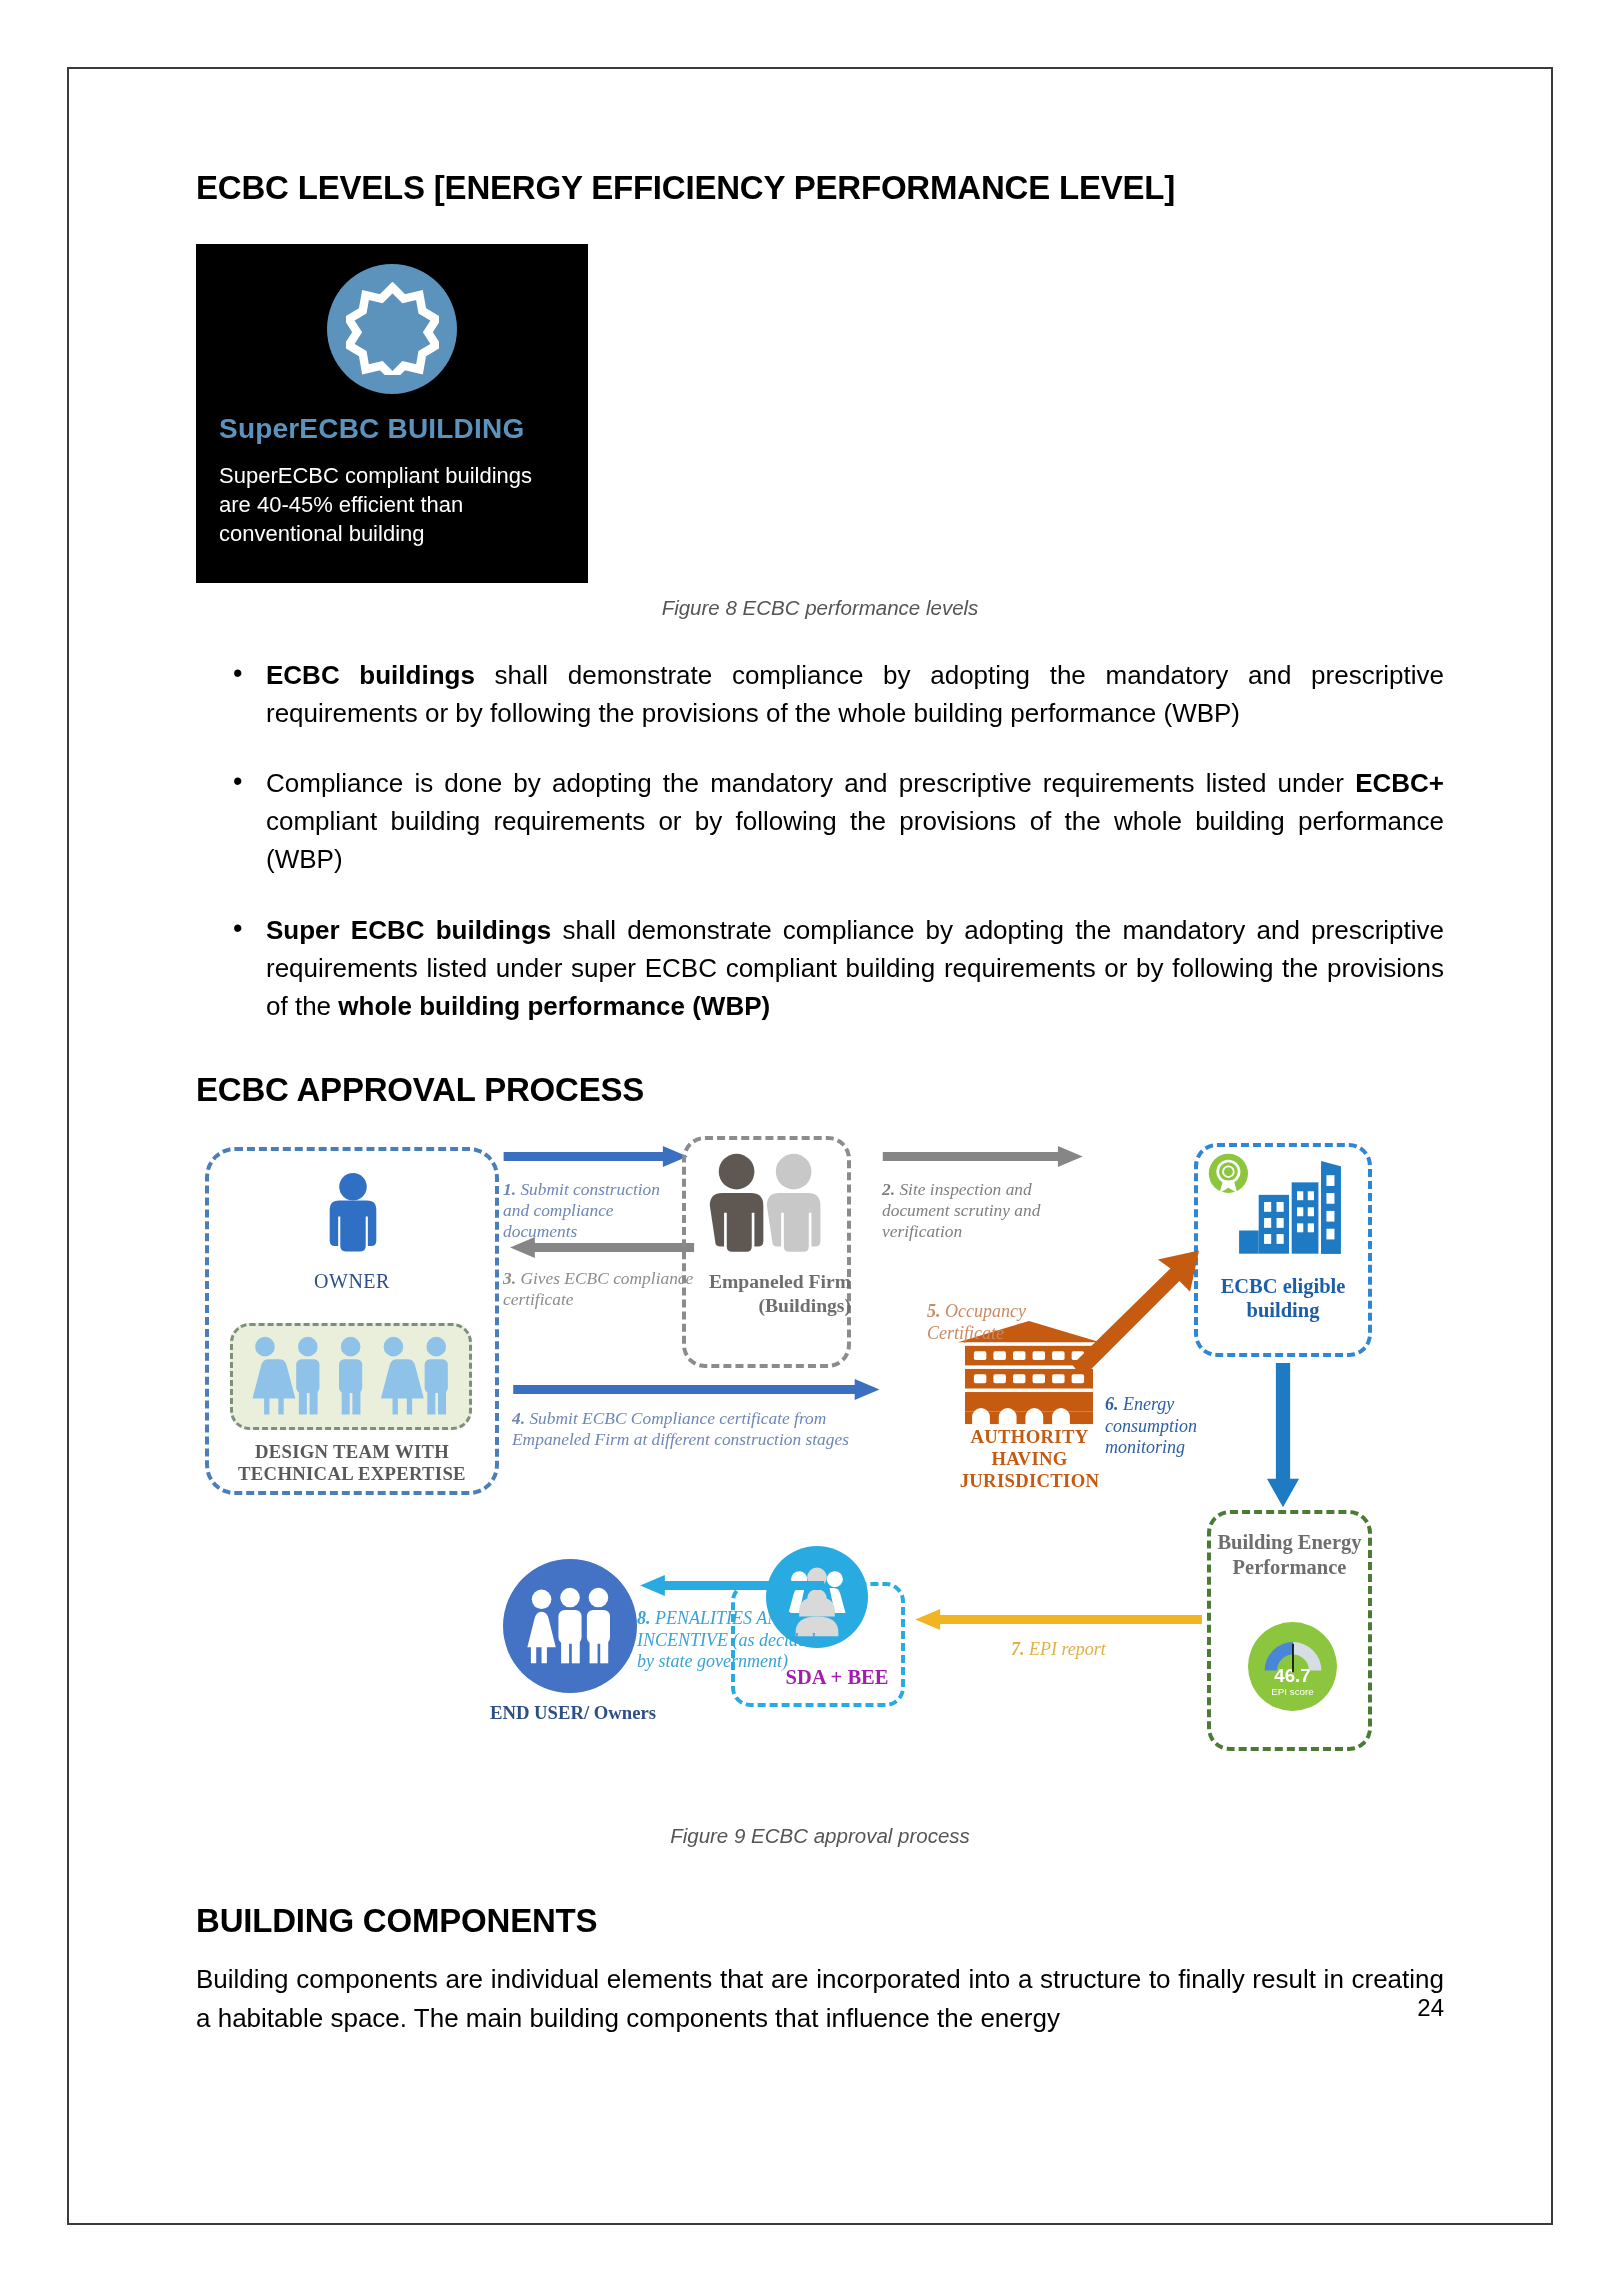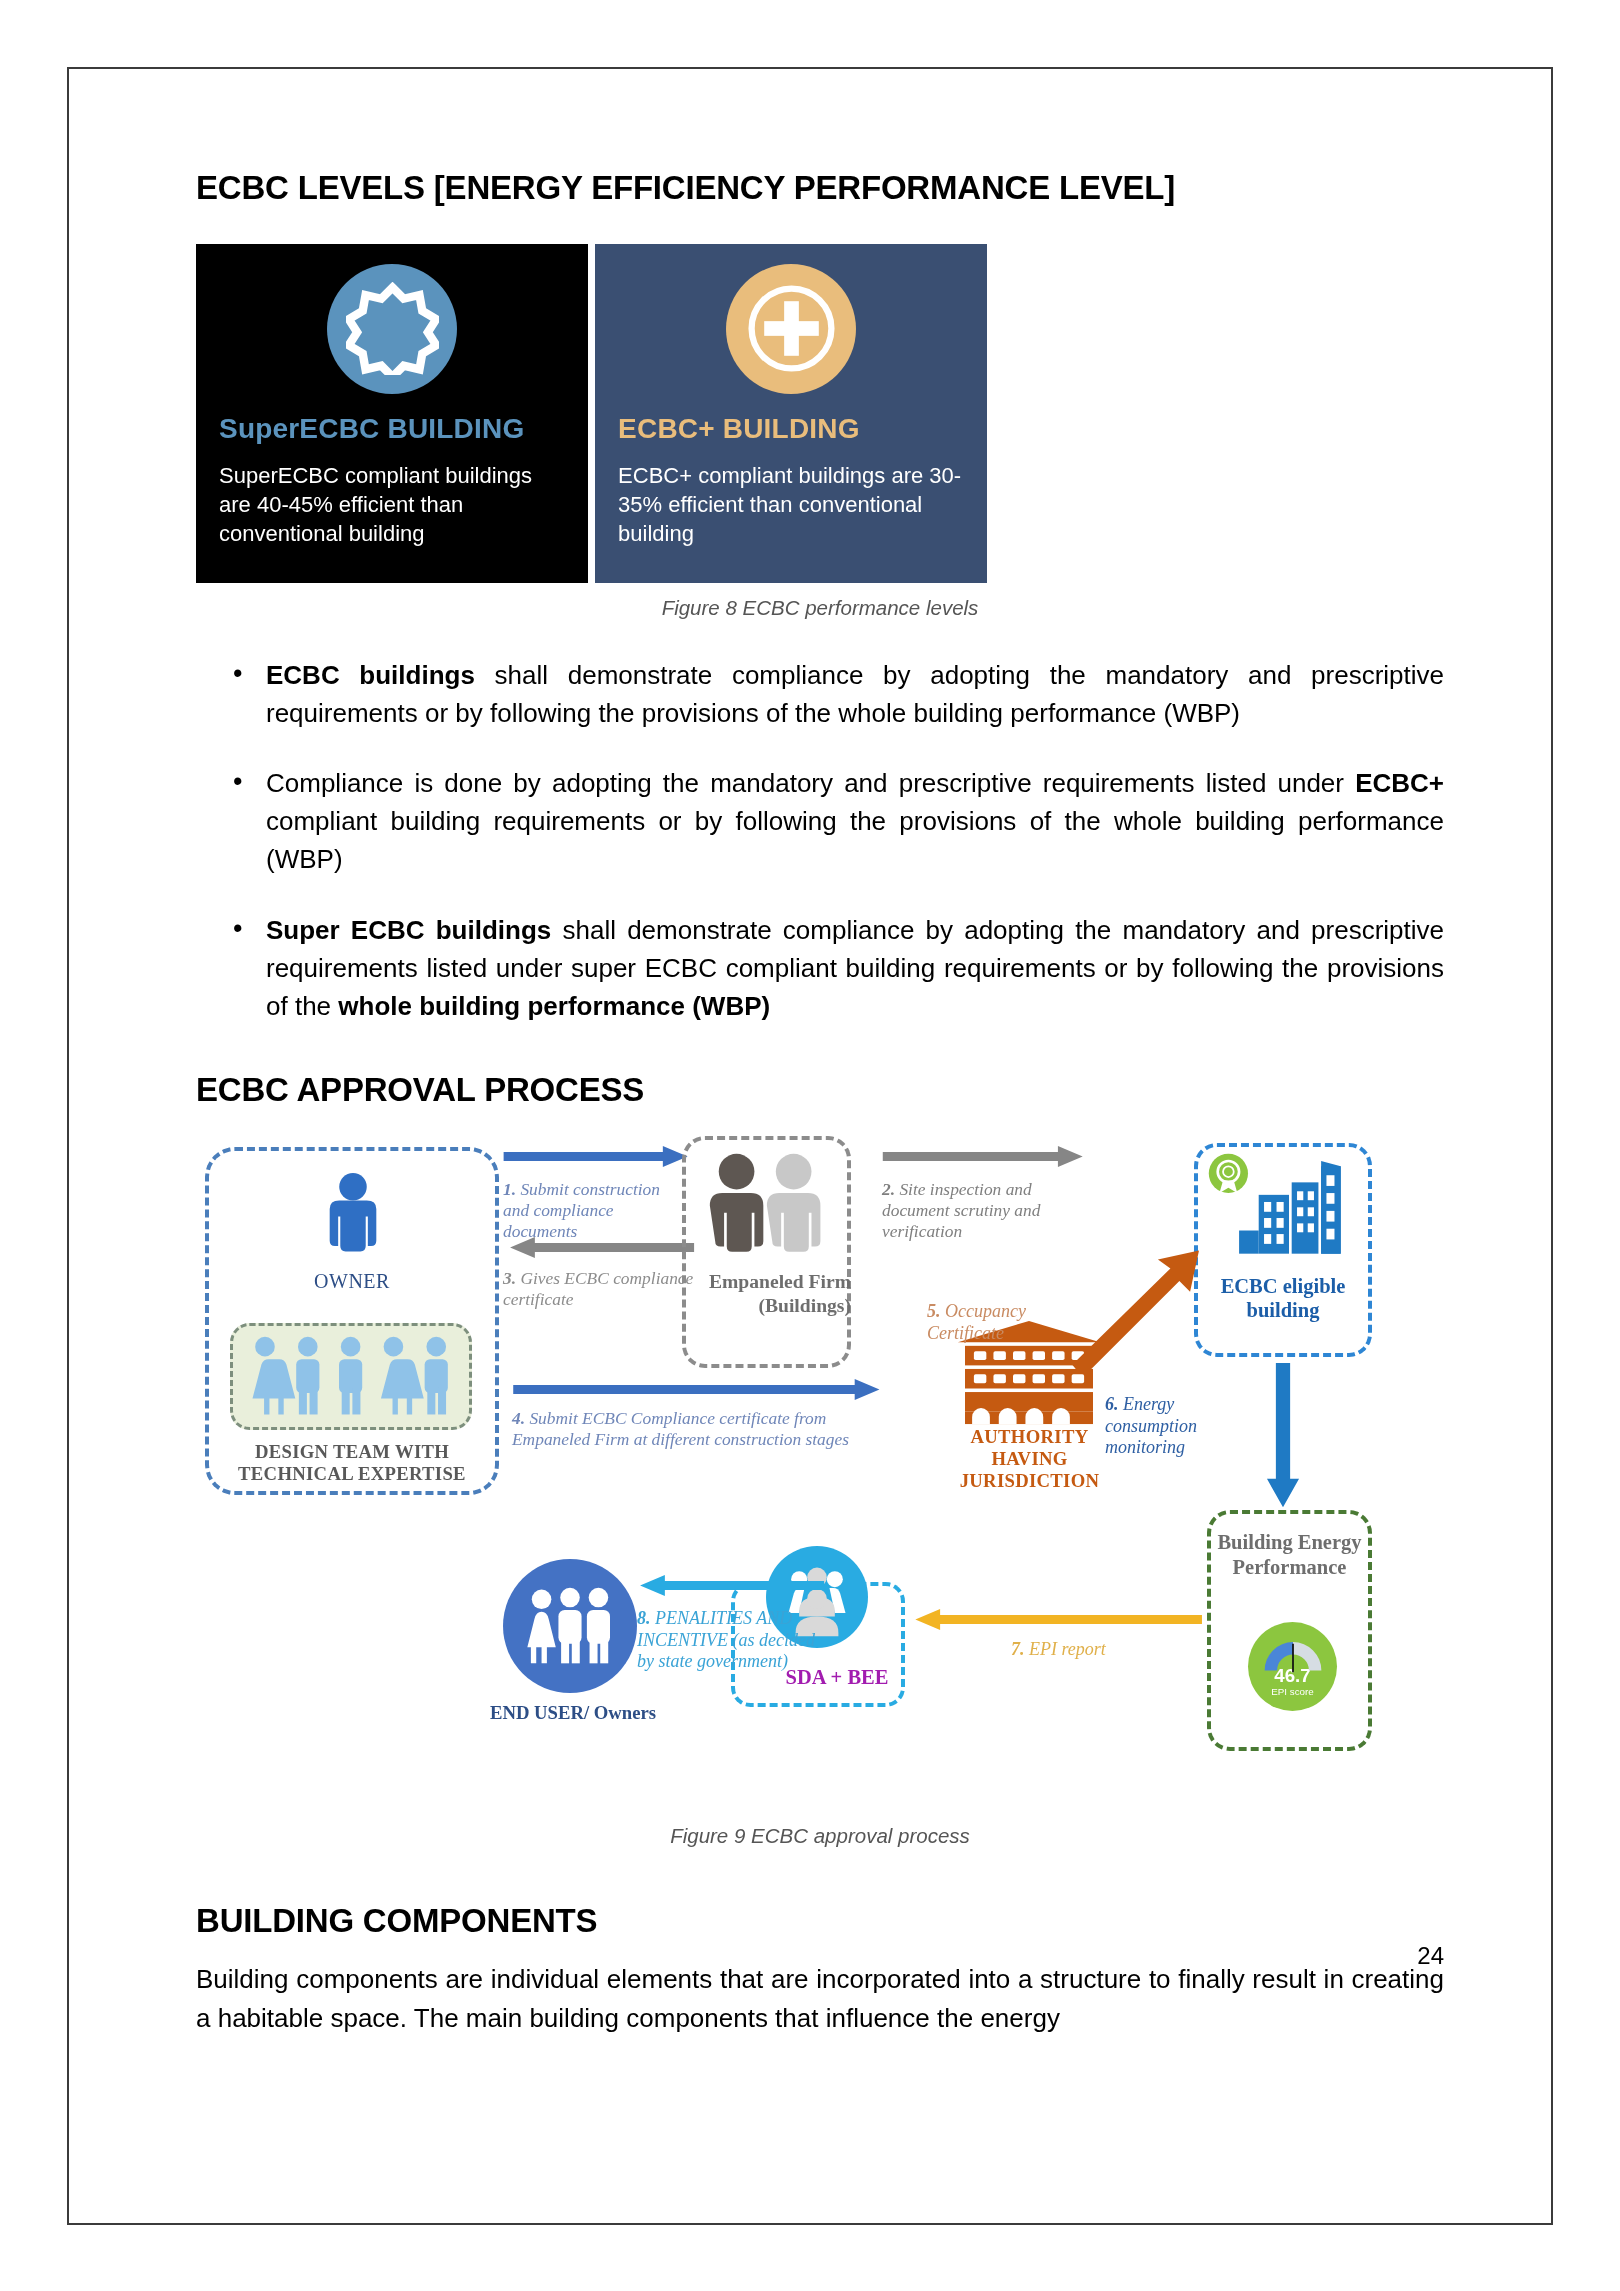--- a/index.html
+++ b/index.html
@@ -68,21 +68,21 @@
   .s4{left:316px;top:272px;width:374px;font-size:17.4px;color:#6f86b8;}
   .s5{left:731px;top:165px;width:147px;font-size:18px;color:#c98b62;}
   .s6{left:909px;top:258px;width:116px;font-size:18px;color:#2e5fa3;}
   .s7{left:815px;top:503px;width:151px;font-size:18px;color:#e0b04a;}
   .s8{left:441px;top:472px;width:192px;font-size:18px;color:#3aa3d6;}
 
   .arrow{position:absolute;}
 
   
   p.body{font-size:26px;line-height:1.5;color:#000;margin:19.6px 0 0 0;text-align:justify;}
-  .pagenum{position:absolute;right:0;top:1773px;font-size:24px;color:#000;}
+  .pagenum{position:absolute;right:0;top:1825px;font-size:24px;color:#000;}
 </style>
 </head>
 <body>
 
 <div class="page-border"></div>
 
 <div class="content">
 
   <h1 class="section">ECBC LEVELS [ENERGY EFFICIENCY PERFORMANCE LEVEL]</h1>
 
@@ -91,31 +91,20 @@
     <div class="panel p1">
       <div class="circ c1">
         <svg width="93" height="93" viewBox="0 0 100 100">
           <path d="M50 6 L62 18 L79 14 L82 31 L97 40 L88 54 L97 68 L82 77 L79 94 L62 90 L50 102 L38 90 L21 94 L18 77 L3 68 L12 54 L3 40 L18 31 L21 14 L38 18 Z" fill="none" stroke="#ffffff" stroke-width="9"></path>
         </svg>
       </div>
       <div class="ptitle">SuperECBC BUILDING</div>
       <div class="pbody">SuperECBC compliant buildings are 40-45% efficient than conventional building</div>
     </div>
 
-    <div class="panel p2">
-      <div class="circ c2">
-        <svg width="105" height="105" viewBox="0 0 100 100">
-          <circle cx="50" cy="50" r="38" fill="none" stroke="#ffffff" stroke-width="6"></circle>
-          <rect x="43" y="24" width="14" height="52" fill="#ffffff"></rect>
-          <rect x="24" y="43" width="52" height="14" fill="#ffffff"></rect>
-        </svg>
-      </div>
-      <div class="ptitle">ECBC+ BUILDING</div>
-      <div class="pbody">ECBC+ compliant buildings are 30-35% efficient than conventional building</div>
-    </div>
 
   </div>
 
   <div class="fig-caption">Figure 8 ECBC performance levels</div>
 
   <ul class="bullets">
     <li>
       <b>ECBC buildings</b><span> shall demonstrate compliance by adopting the mandatory and prescriptive requirements or by following the provisions of the whole building performance (WBP)</span>
     </li>
     <li>

